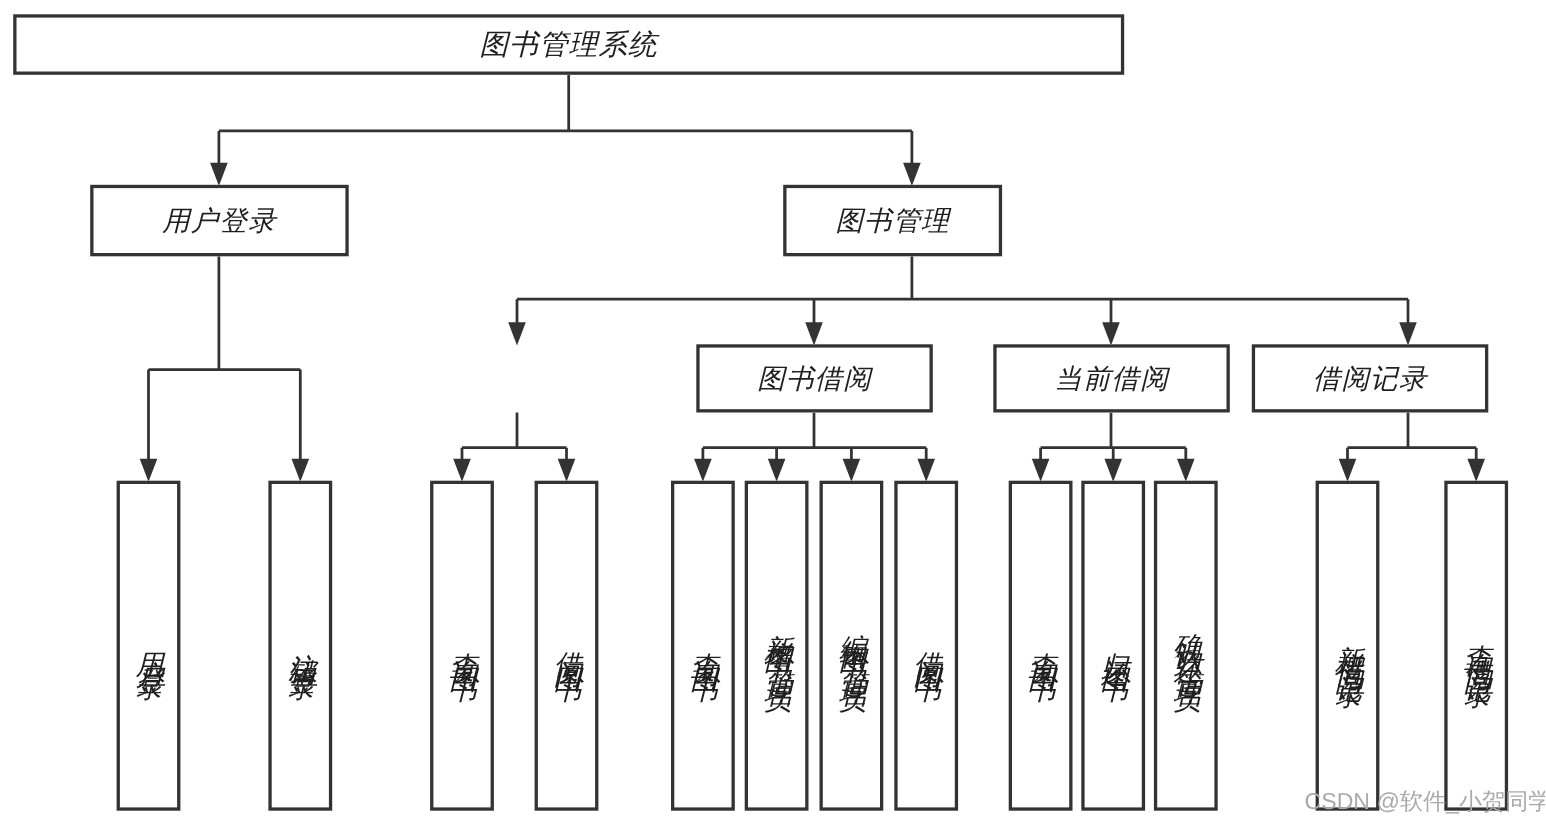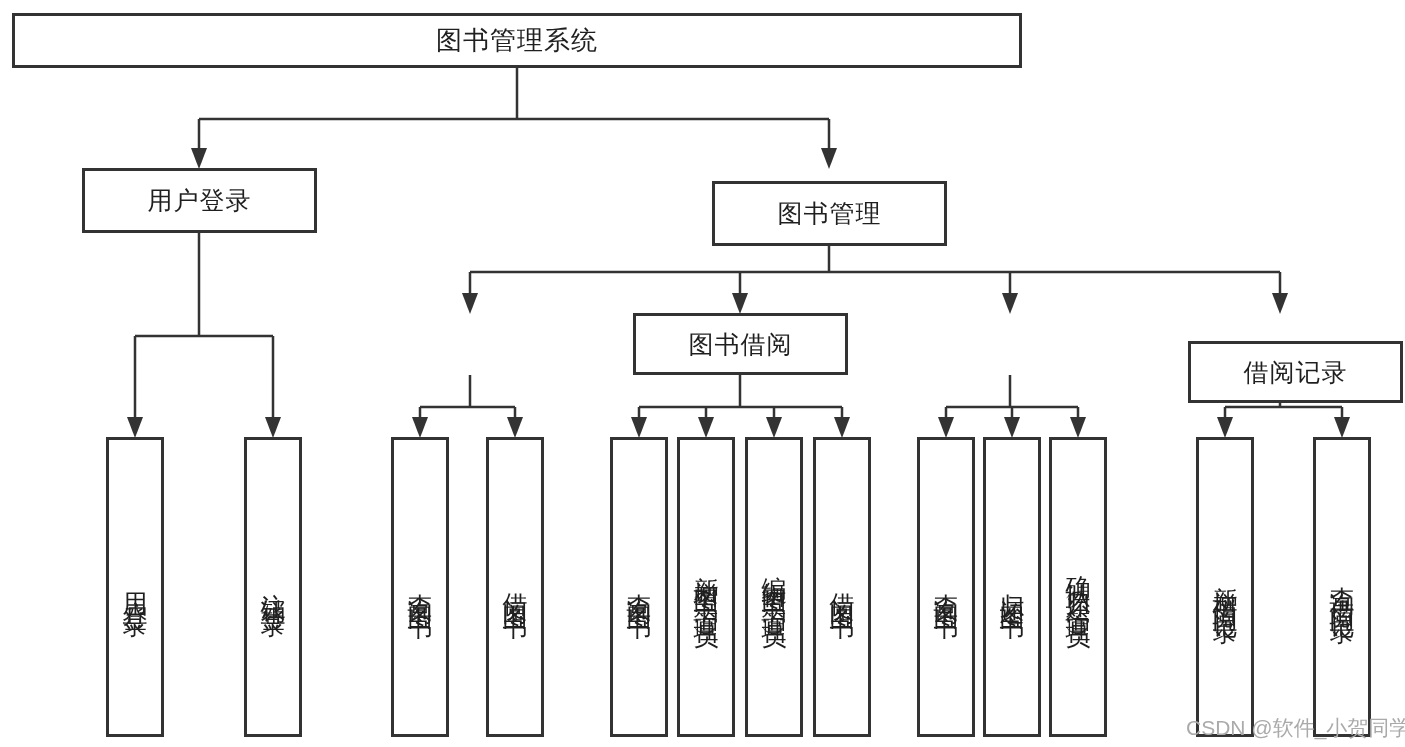--- a/index.html
+++ b/index.html
@@ -18,44 +18,45 @@
   }
   .node {
     position: absolute;
     box-sizing: border-box;
     border: 3px solid #333333;
     background: #ffffff;
     display: flex;
     align-items: center;
     justify-content: center;
     color: #1f1f1f;
+    font-style: italic;
   }
   .hlabel {
     font-size: 25px;
     letter-spacing: 1px;
     white-space: nowrap;
   }
   .root-box .hlabel { font-size: 26px; }
   .vlabel {
     writing-mode: vertical-rl;
     text-orientation: mixed;
     font-size: 25px;
     letter-spacing: 7px;
     line-height: 1;
     white-space: nowrap;
   }
   
   .root-box   { left: 12px;   top: 13px;  width: 1010px; height: 55px; }
   .lv2-login  { left: 82px;   top: 168px; width: 235px;  height: 65px; }
-  .lv2-mgmt   { left: 712px;  top: 168px; width: 235px;  height: 65px; margin-top: 13px; }
+  .lv2-mgmt   { left: 712px;  top: 168px; width: 199px;  height: 65px; }
   .lv3        { top: 313px; width: 215px; height: 62px; }
   .lv3-recommend { left: 363px; }
   .lv3-borrow    { left: 633px; text-align: right; }
   .lv3-current   { left: 903px; }
-  .lv3-records   { left: 1188px; margin-top: 28px; }
+  .lv3-records   { left: 1138px; }
   .leaf { top: 437px; width: 58px; height: 300px; }
   .leaf-login-1   { left: 106px; }
   .leaf-login-2   { left: 244px; }
   .leaf-rec-1     { left: 391px; }
   .leaf-rec-2     { left: 486px; }
   .leaf-bor-1     { left: 610px; }
   .leaf-bor-2     { left: 677px; }
   .leaf-bor-3     { left: 745px; }
   .leaf-bor-4     { left: 813px; }
   .leaf-cur-1     { left: 917px; }
@@ -116,20 +117,23 @@
   <div class="node lv2-login">
     <span class="hlabel">用户登录</span>
   </div>
   <div class="node lv2-mgmt">
     <span class="hlabel">图书管理</span>
   </div>
 
   <div class="node lv3 lv3-borrow">
     <span class="hlabel">图书借阅</span>
   </div>
+  <div class="node lv3 lv3-current">
+    <span class="hlabel">当前借阅</span>
+  </div>
   <div class="node lv3 lv3-records">
     <span class="hlabel">借阅记录</span>
   </div>
 
   <div class="node leaf leaf-login-1">
     <span class="vlabel">用户登录</span>
   </div>
   <div class="node leaf leaf-login-2">
     <span class="vlabel">注销登录</span>
   </div>

